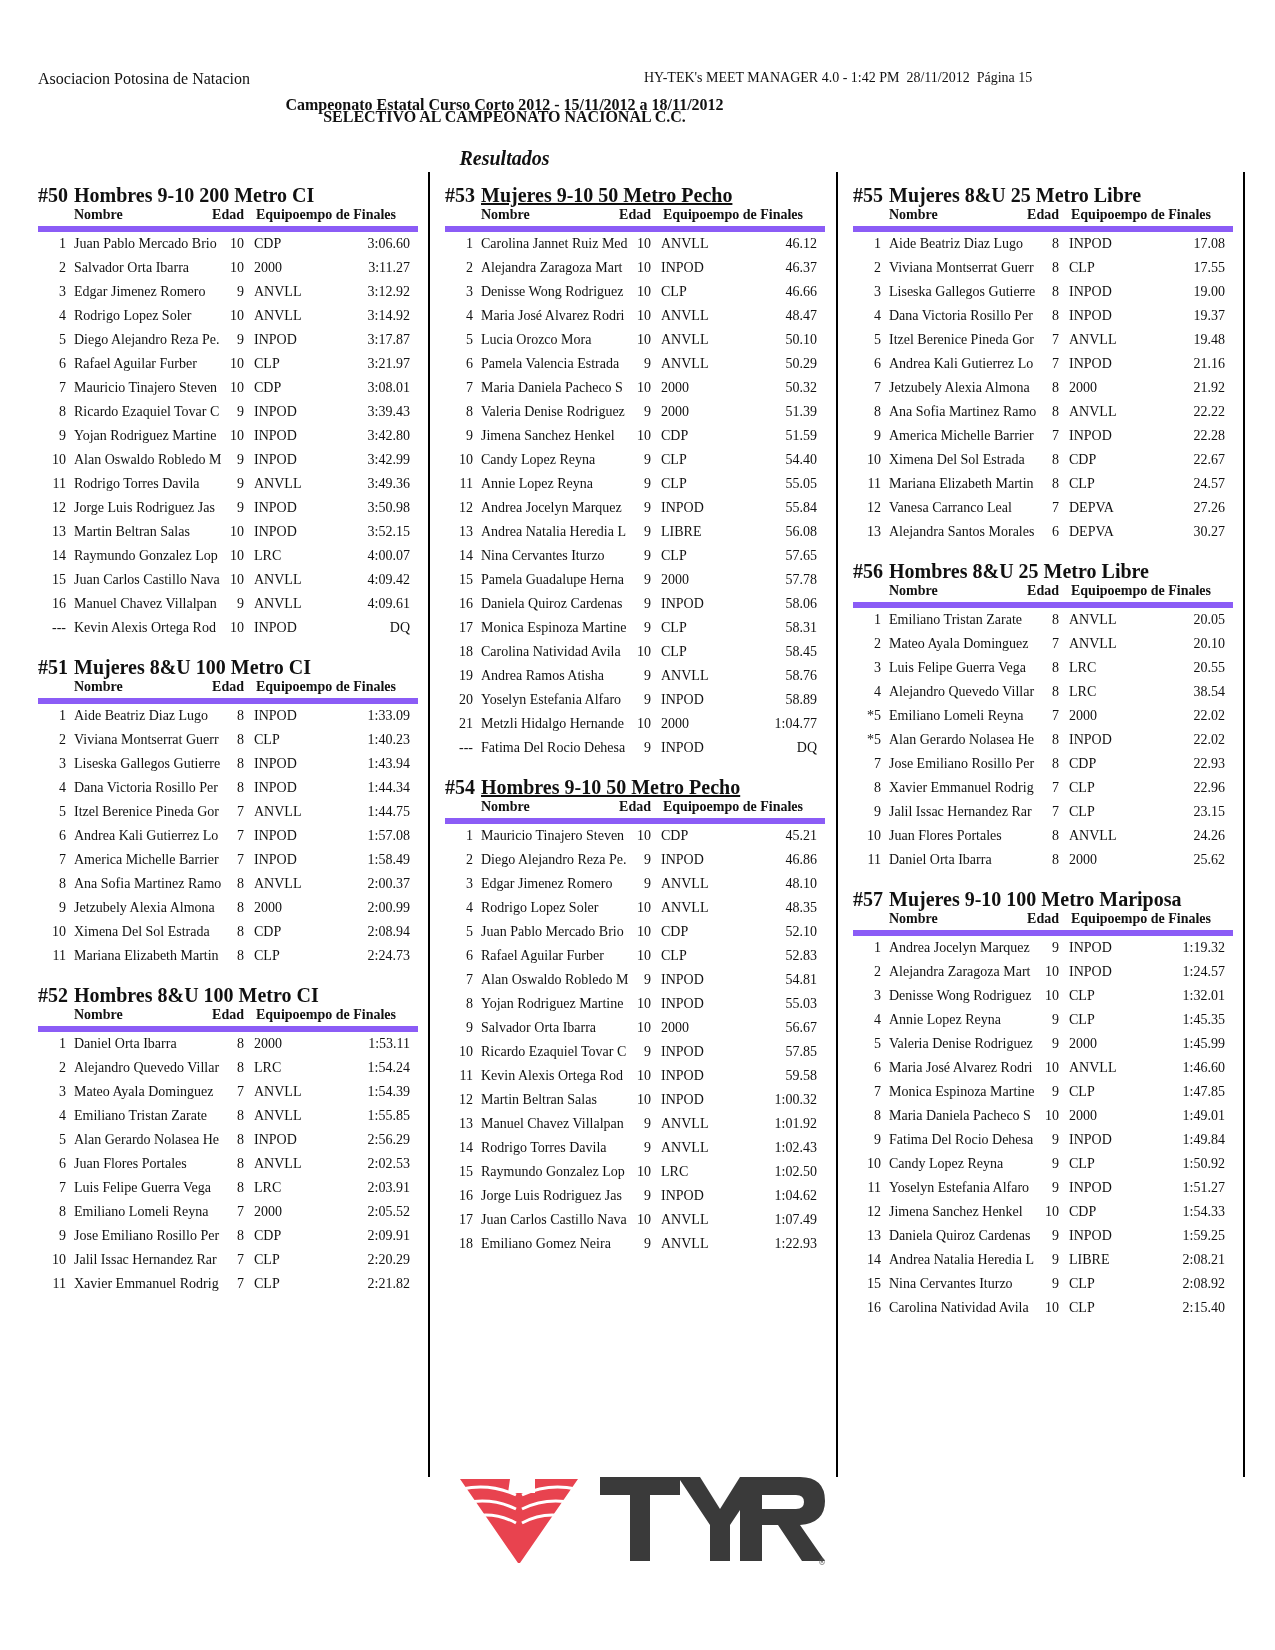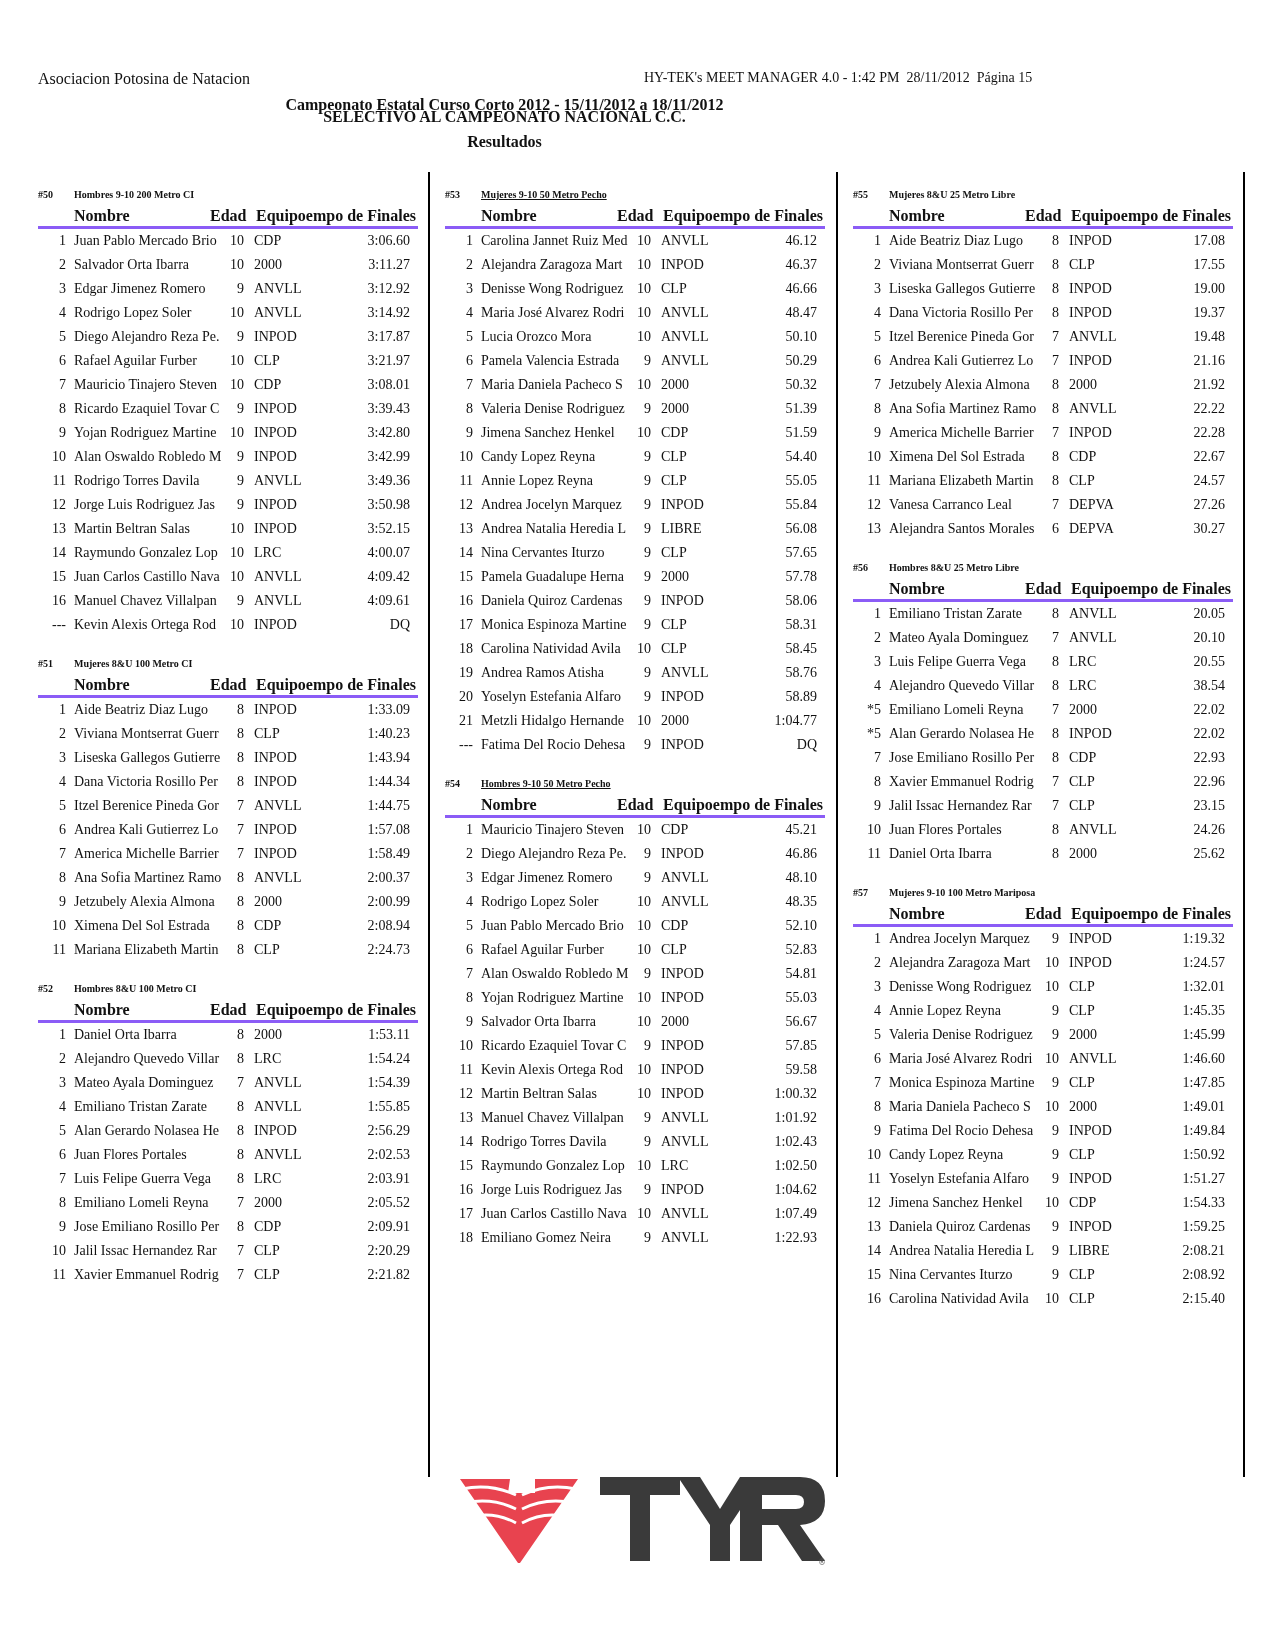--- a/index.html
+++ b/index.html
@@ -3,27 +3,27 @@
 <meta charset="utf-8">
 <style>
   html, body { margin:0; padding:0; background:#fff; }
   body { width:1275px; height:1650px; position:relative; overflow:hidden; color:#111;
          font-family: "Liberation Serif", "DejaVu Serif", serif; }
   .hdr-left { position:absolute; left:38px; top:70px; font-size:16px; }
   .hdr-right { position:absolute; left:644px; top:70px; font-size:14px; white-space:pre; }
   .center { position:absolute; left:0; width:1009px; text-align:center; }
   .meet-title { top:96px; font-size:16px; font-weight:bold; }
   .meet-sub { top:108px; font-size:16px; font-weight:bold; }
-  .results-title { top:133px; font-size:16px; font-weight:bold; }
+  .results-title { top:147px; font-size:20px; font-weight:bold;font-style:italic; }
   .vline { position:absolute; width:2px; background:#000; top:172px; height:1305px; }
   .col { position:absolute; top:184px; width:380px; }
   .event { margin-bottom:16px; }
-  .event-title { font-size:10px; font-weight:bold; height:22px; line-height:22px; white-space:nowrap; }
+  .event-title { font-size:20px; font-weight:bold; height:22px; line-height:22px; white-space:nowrap; }
   .event-title .num { display:inline-block; width:36px; }
-  .thead { position:relative; height:20px; border-bottom:3px solid #8b5cf6; font-size:16px; font-weight:bold; }
+  .thead { position:relative; height:20px; border-bottom:6px solid #8b5cf6; font-size:14px; font-weight:bold; }
   .thead span { position:absolute; top:1px; }
   .row { position:relative; height:24px; font-size:14px; line-height:24px; white-space:nowrap; }
   .row span { position:absolute; top:0; }
   .c-place { left:0; width:28px; text-align:right; }
   .c-name { left:36px; width:148px; overflow:hidden; }
   .c-age { left:172px; width:34px; text-align:right; }
   .c-team { left:216px; }
   .c-time { right:8px; text-align:right; }
   .h-name { left:36px; }
   .h-age { left:172px; width:34px; text-align:right; }

